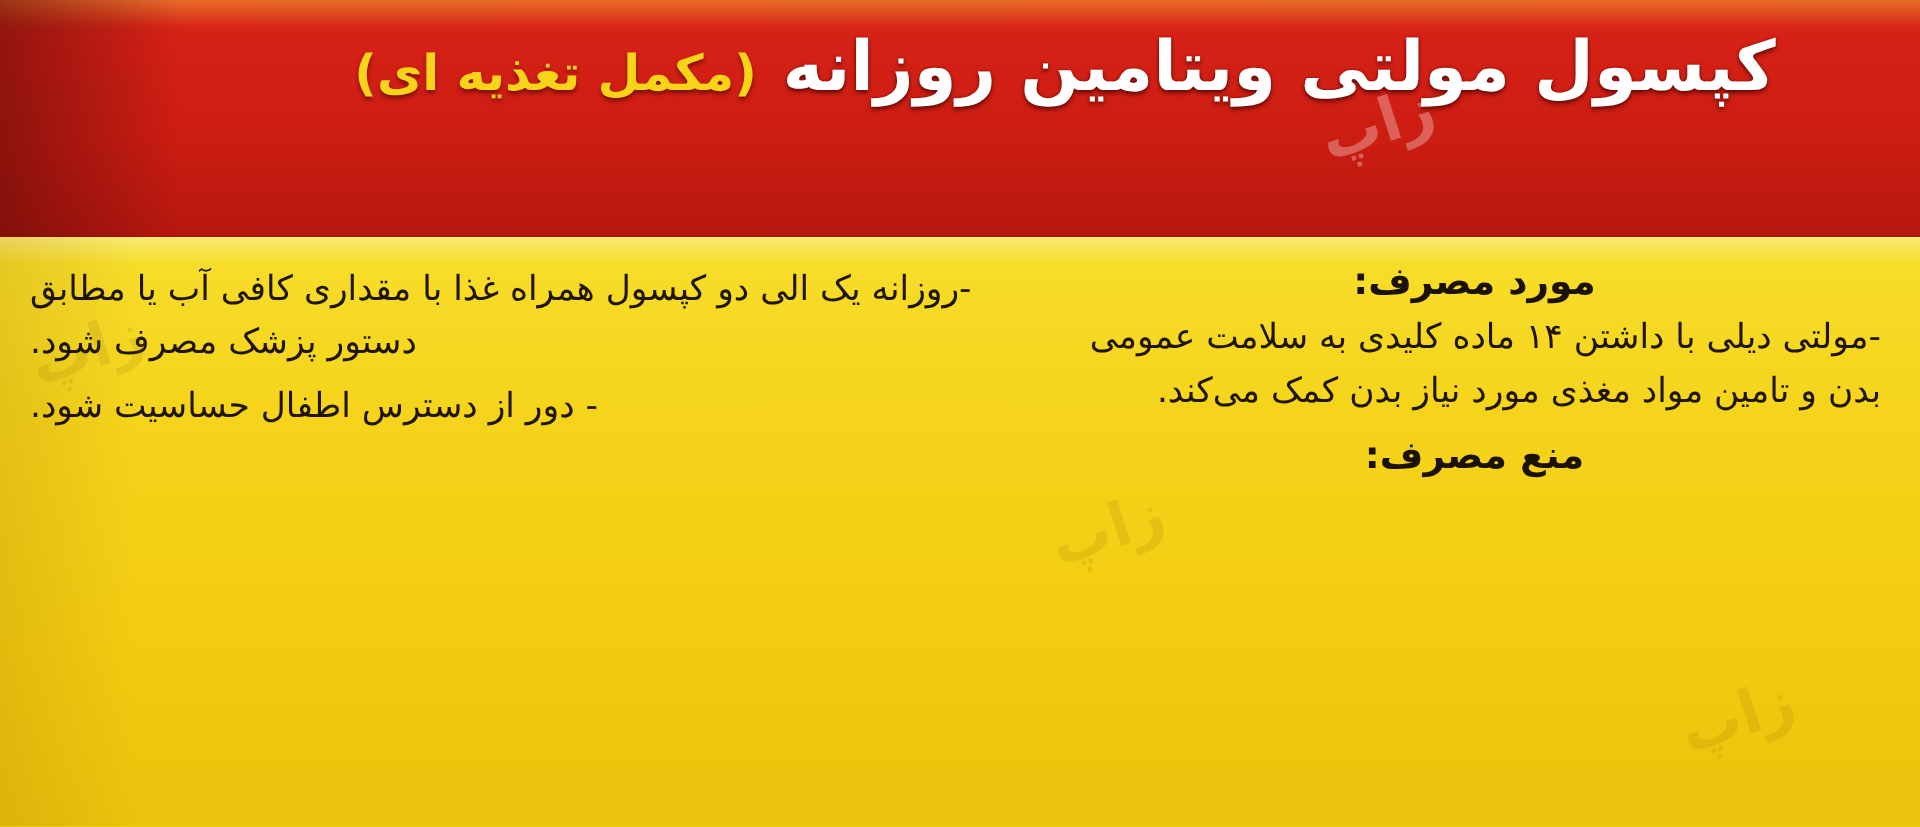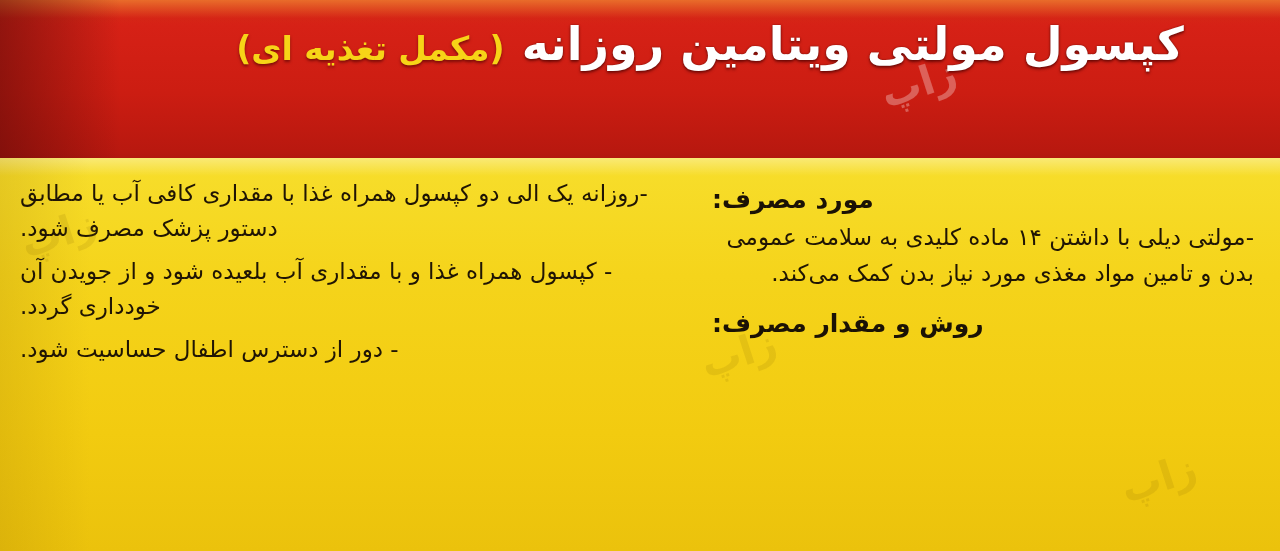--- a/index.html
+++ b/index.html
@@ -132,23 +132,23 @@
   .col-left {
     flex: 1;
     padding: 12px 14px 0 10px;
     text-align: left;
   }
 
   .section-heading {
     font-size: 25px;
     font-weight: bold;
     color: #1b1205;
-    text-align: left;
+    text-align: center;
     line-height: 1.45;
-    margin: 14px 0 2px 0;
+    margin: 2px 0 2px 0;
     direction: rtl;
   }
   .section-text {
     font-size: 23px;
     color: #201504;
     text-align: right;
     line-height: 1.55;
     direction: rtl;
     margin: 0 0 6px 0;
   }
@@ -197,27 +197,26 @@
   <div class="body-band">
     <div class="body-top-shine"></div>
     <div class="body-left-shadow"></div>
 
     <div class="columns">
 
       <div class="col col-right">
         <div class="section-heading">مورد مصرف:</div>
         <div class="section-text">-مولتی دیلی با داشتن ۱۴ ماده کلیدی به سلامت عمومی بدن و تامین مواد مغذی مورد نیاز بدن کمک می‌کند.</div>
 
-
-        <div class="section-heading">روش و مقدار مصرف:</div>
+        <div class="section-heading">منع مصرف:</div>
+
       </div>
 
       <div class="col col-left">
         <div class="bullet-line">-روزانه یک الی دو کپسول همراه غذا با مقداری کافی آب یا مطابق دستور پزشک مصرف شود.</div>
-        <div class="bullet-line">- کپسول همراه غذا و با مقداری آب بلعیده شود و از جویدن آن خودداری گردد.</div>
         <div class="bullet-line">- دور از دسترس اطفال حساسیت شود.</div>
       </div>
 
     </div>
   </div>
 
   <div class="wm wm1">زاپ</div>
   <div class="wm dark wm2">زاپ</div>
   <div class="wm dark wm3">زاپ</div>
   <div class="wm dark wm4">زاپ</div>

